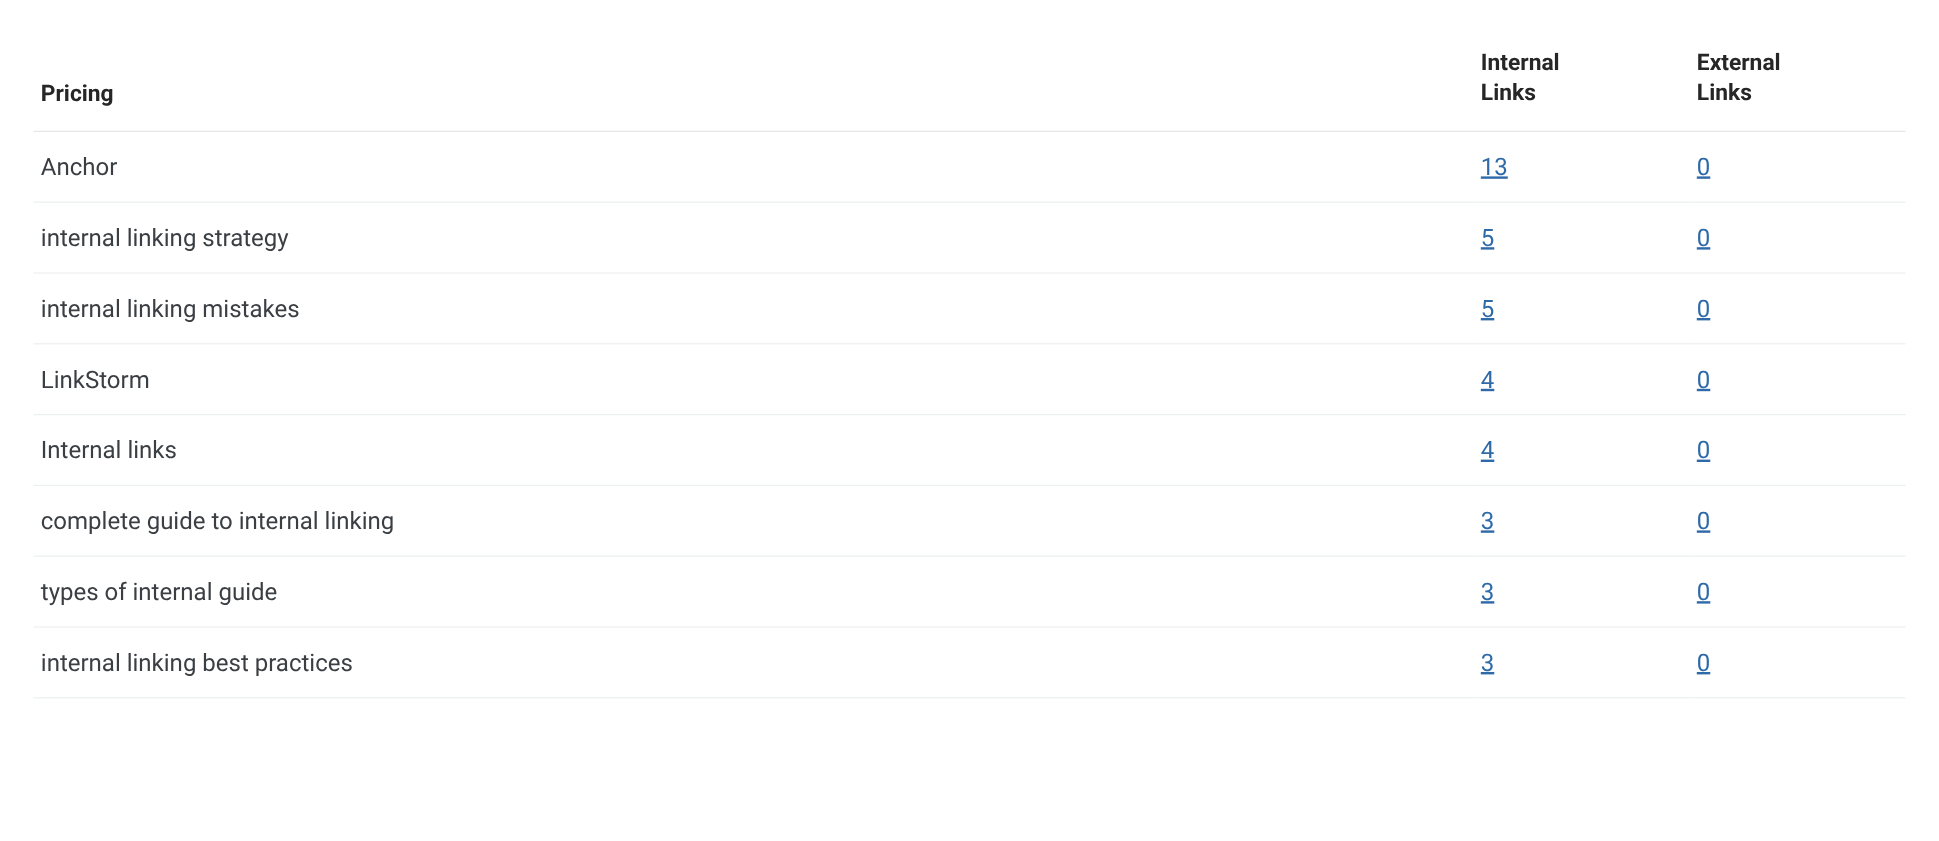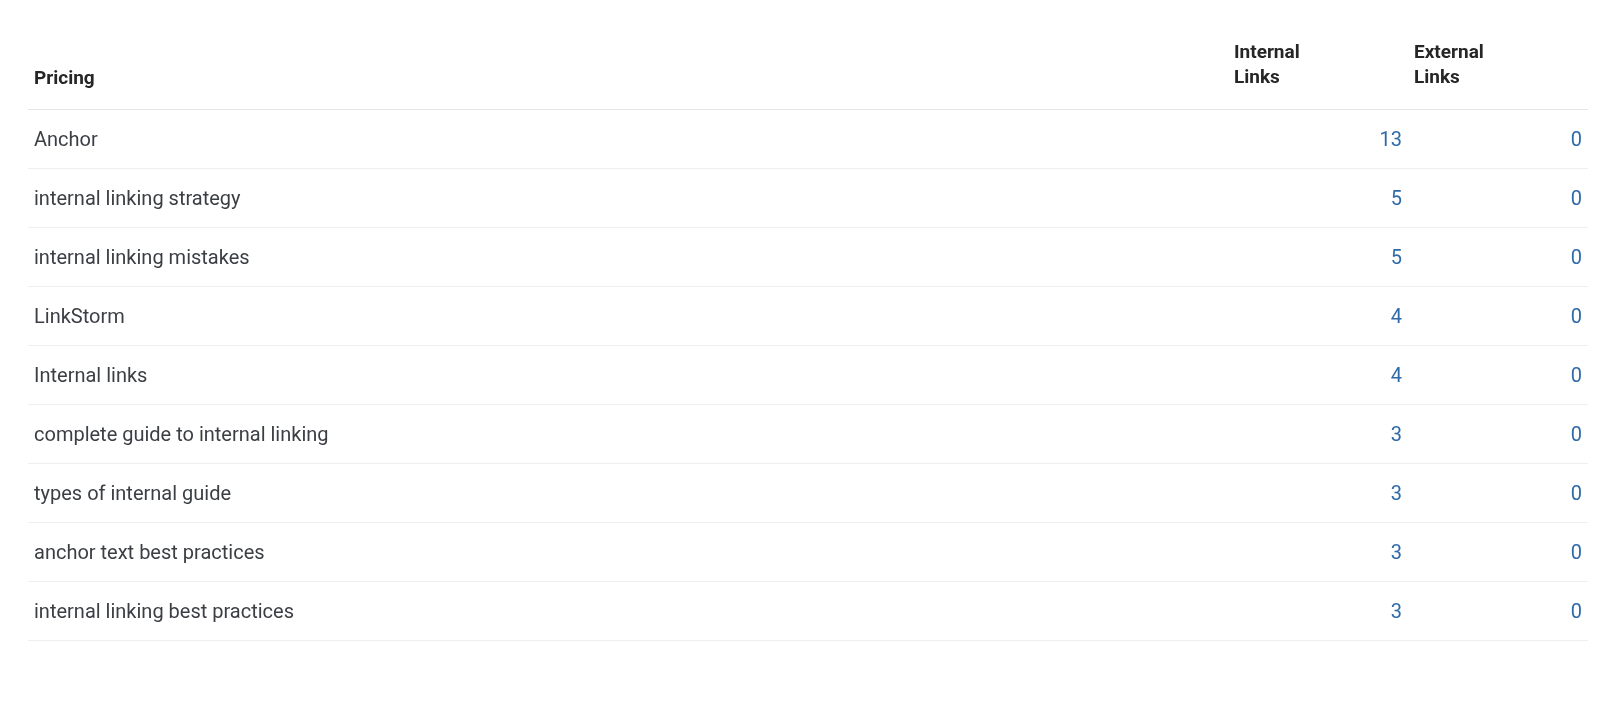--- a/index.html
+++ b/index.html
@@ -44,21 +44,21 @@
       border-bottom: 1px solid #eceff1;
       font-size: 20px;
       vertical-align: middle;
     }
     tbody td.cell-anchor {
       color: #3b3f44;
       text-align: left;
     }
     tbody td.cell-num {
       color: #2f6aa8;
-      text-align: right;
+      text-decoration: underline;
     }
     tbody td.cell-num span {
       cursor: pointer;
     }
   </style>
 </head>
 <body>
 
 <table>
   <colgroup>
@@ -111,23 +111,18 @@
       <td class="cell-anchor">complete guide to internal linking</td>
       <td class="cell-num"><span>3</span></td>
       <td class="cell-num"><span>0</span></td>
     </tr>
     <tr>
       <td class="cell-anchor">types of internal guide</td>
       <td class="cell-num"><span>3</span></td>
       <td class="cell-num"><span>0</span></td>
     </tr>
     <tr>
-      <td class="cell-anchor">anchor text best practices</td>
-      <td class="cell-num"><span>3</span></td>
-      <td class="cell-num"><span>0</span></td>
-    </tr>
-    <tr>
       <td class="cell-anchor">internal linking best practices</td>
       <td class="cell-num"><span>3</span></td>
       <td class="cell-num"><span>0</span></td>
     </tr>
   </tbody>
 </table>
 
 </body></html>

